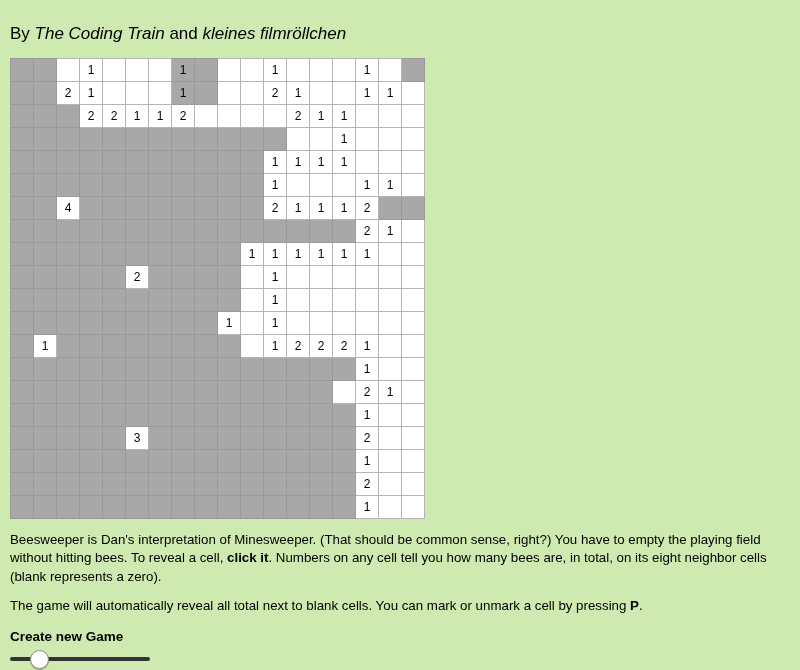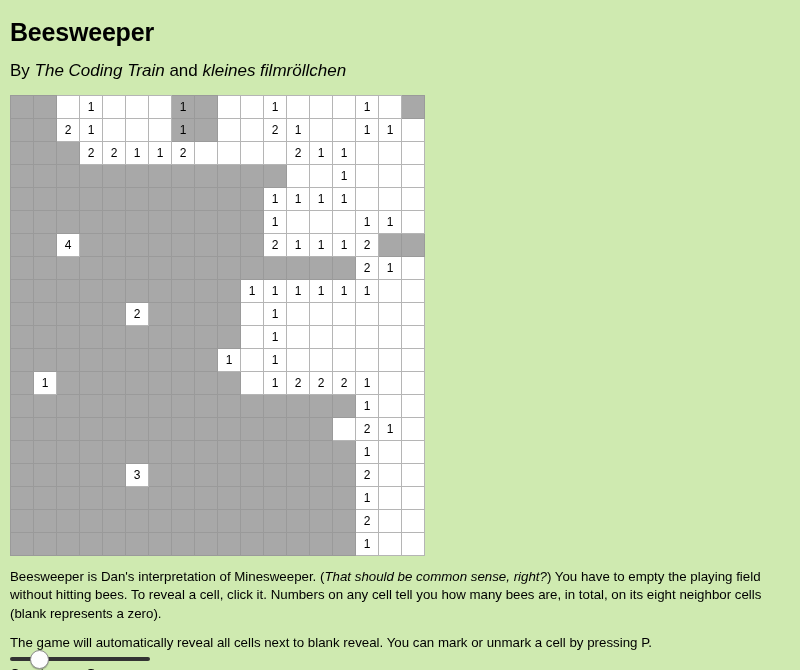--- a/index.html
+++ b/index.html
@@ -64,22 +64,22 @@
   }
   .desc {
     margin-top: 12px;
     font-size: 13.3px;
     line-height: 1.38;
     max-width: 780px;
   }
   .desc p {
     margin: 0 0 11px 0;
   }
-  .desc .it { font-style: italic; }
-  .desc .bold { font-weight: normal; }
+  .desc .it { }
+  .desc .bold { font-weight: bold; }
   .create-new {
     font-size: 13.5px;
     font-weight: bold;
     margin: 14px 0 0 0;
   }
   .slider-row {
     position: absolute;
     left: 10px;
     bottom: 0px;
     width: 160px;
@@ -109,21 +109,20 @@
     border: 1px solid #8e8e8e;
     border-radius: 50%;
     box-shadow: 0 1px 1px rgba(0,0,0,0.25);
   }
 </style>
 </head>
 <body>
 
 <div class="page">
 
-  <h1 class="title">Beesweeper</h1>
 
   <p class="byline">
     <span>By </span><span class="it">The Coding Train</span><span> and </span><span class="it">kleines filmröllchen</span>
   </p>
 
   <div class="grid-wrap">
     <table class="grid">
       <tbody id="grid-body">
           <tr>
             <td class="hidden-cell"></td>
@@ -527,21 +526,21 @@
           </tr>
         </tbody>
     </table>
   </div>
 
   <div class="desc">
     <p>
       <span>Beesweeper is Dan's interpretation of Minesweeper. (</span><span class="it">That should be common sense, right?</span><span>) You have to empty the playing field without hitting bees. To reveal a cell, </span><span class="bold">click it</span><span>. Numbers on any cell tell you how many bees are, in total, on its eight neighbor cells (blank represents a zero).</span>
     </p>
     <p>
-      <span>The game will automatically reveal all cells next to blank reveal. You can mark or unmark a cell by pressing </span><span class="bold">P</span><span>.</span>
+      <span>The game will automatically reveal all total next to blank cells. You can mark or unmark a cell by pressing </span><span class="bold">P</span><span>.</span>
     </p>
   </div>
 
   <div class="create-new">Create new Game</div>
 
 </div>
 
 <div class="slider-row">
   <div class="slider">
     <div class="slider-track"></div>

